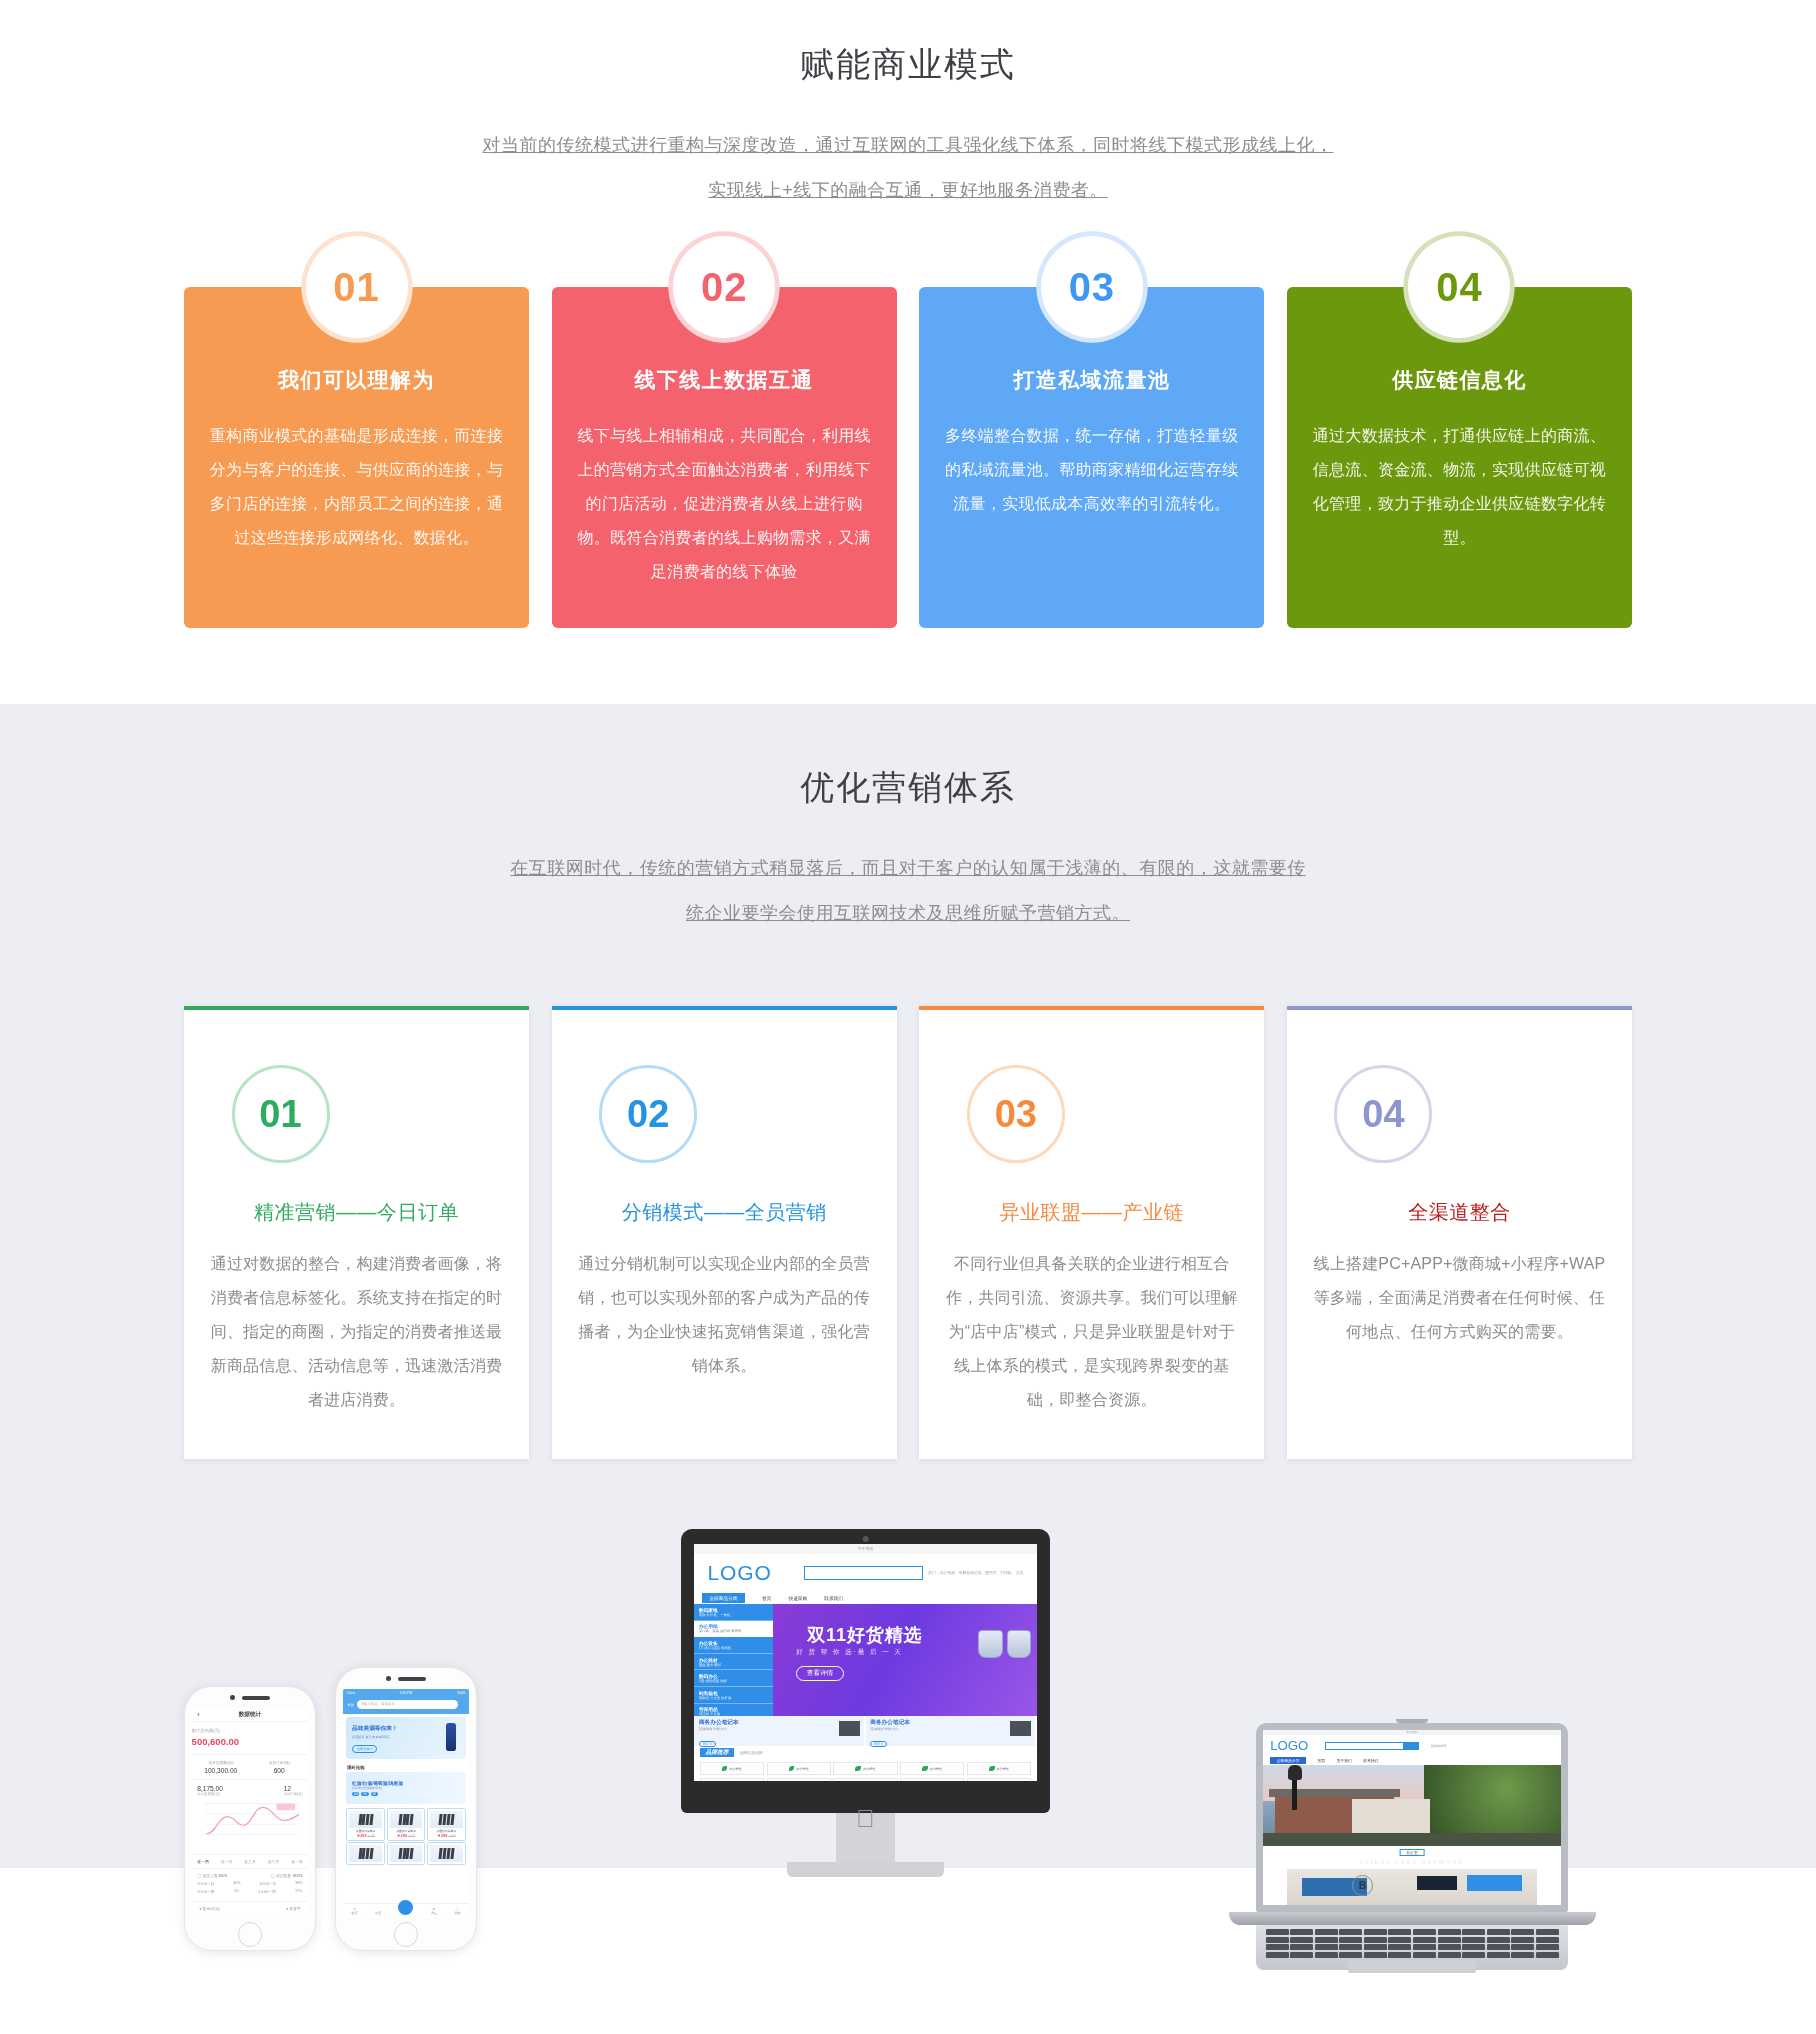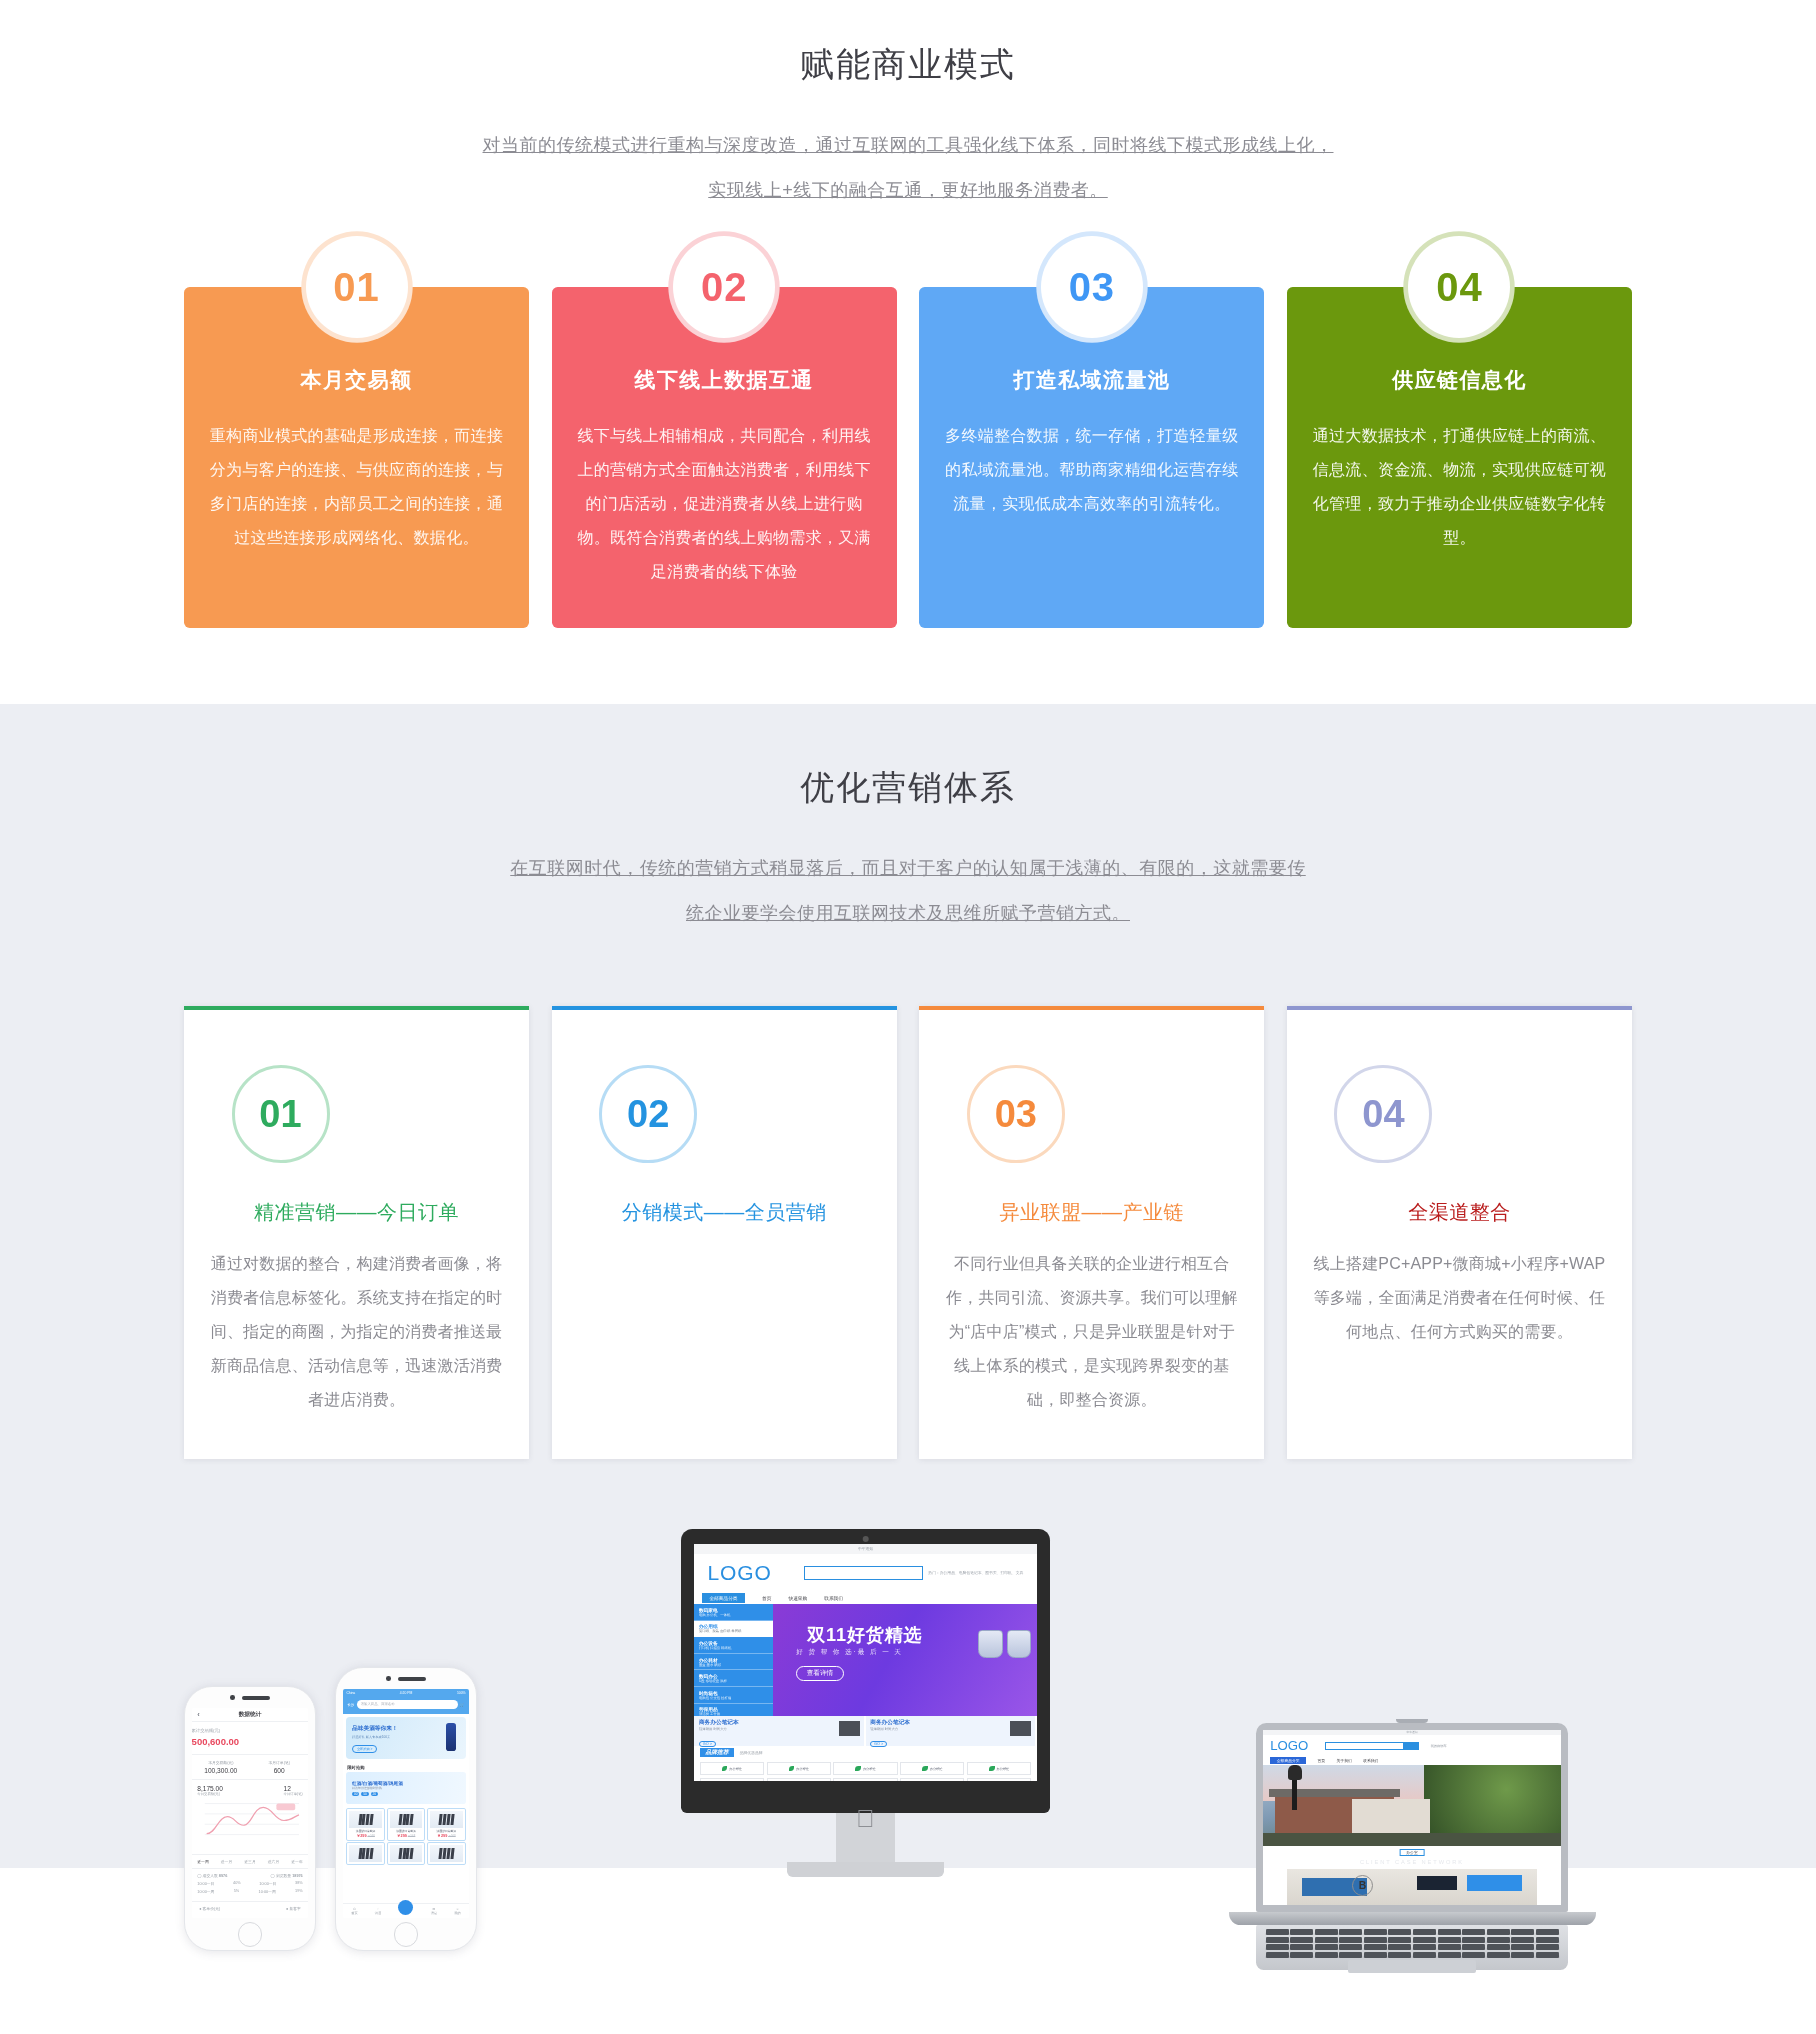--- a/index.html
+++ b/index.html
@@ -300,21 +300,21 @@
   <h1 class="sec-title">赋能商业模式</h1>
   <div class="sec-desc">
     <div>对当前的传统模式进行重构与深度改造，通过互联网的工具强化线下体系，同时将线下模式形成线上化，</div>
     <div>实现线上+线下的融合互通，更好地服务消费者。</div>
   </div>
 
   <div class="cards-row1">
 
     <div class="c1" id="s1c0" style="background: rgb(247, 154, 82);">
       <div class="c1-badge" id="s1b0" style="color: rgb(247, 154, 82); box-shadow: rgb(253, 227, 207) 0px 0px 0px 4.7px;">01</div>
-      <div class="c1-title">本月交易额</div>
+      <div class="c1-title">我们可以理解为</div>
       <div class="c1-body">重构商业模式的基础是形成连接，而连接分为与客户的连接、与供应商的连接，与多门店的连接，内部员工之间的连接，通过这些连接形成网络化、数据化。</div>
     </div>
 
     <div class="c1" id="s1c1" style="background: rgb(244, 99, 109);">
       <div class="c1-badge" id="s1b1" style="color: rgb(244, 99, 109); box-shadow: rgb(251, 210, 214) 0px 0px 0px 4.7px;">02</div>
       <div class="c1-title">线下线上数据互通</div>
       <div class="c1-body">线下与线上相辅相成，共同配合，利用线上的营销方式全面触达消费者，利用线下的门店活动，促进消费者从线上进行购物。既符合消费者的线上购物需求，又满足消费者的线下体验</div>
     </div>
 
     <div class="c1" id="s1c2" style="background: rgb(95, 168, 245);">
@@ -343,20 +343,21 @@
 
     <div class="c2" id="s2c0" style="border-top-color: rgb(46, 171, 94);">
       <div class="c2-badge" id="s2b0" style="color: rgb(46, 171, 94); border-color: rgb(183, 227, 199);">01</div>
       <div class="c2-title" id="s2t0" style="color: rgb(46, 171, 94);">精准营销——今日订单</div>
       <div class="c2-body">通过对数据的整合，构建消费者画像，将消费者信息标签化。系统支持在指定的时间、指定的商圈，为指定的消费者推送最新商品信息、活动信息等，迅速激活消费者进店消费。</div>
     </div>
 
     <div class="c2" id="s2c1" style="border-top-color: rgb(36, 147, 224);">
       <div class="c2-badge" id="s2b1" style="color: rgb(36, 147, 224); border-color: rgb(182, 220, 245);">02</div>
       <div class="c2-title" id="s2t1" style="color: rgb(36, 147, 224);">分销模式——全员营销</div>
+      <div class="c2-body">通过分销机制可以实现企业内部的全员营销，也可以实现外部的客户成为产品的传播者，为企业快速拓宽销售渠道，强化营销体系。</div>
     </div>
 
     <div class="c2" id="s2c2" style="border-top-color: rgb(245, 138, 60);">
       <div class="c2-badge" id="s2b2" style="color: rgb(245, 138, 60); border-color: rgb(251, 217, 189);">03</div>
       <div class="c2-title" id="s2t2" style="color: rgb(245, 138, 60);">异业联盟——产业链</div>
       <div class="c2-body">不同行业但具备关联的企业进行相互合作，共同引流、资源共享。我们可以理解为“店中店”模式，只是异业联盟是针对于线上体系的模式，是实现跨界裂变的基础，即整合资源。</div>
     </div>
 
     <div class="c2" id="s2c3" style="border-top-color: rgb(142, 150, 207);">
       <div class="c2-badge" id="s2b3" style="color: rgb(142, 150, 207); border-color: rgb(210, 214, 234);">04</div>

